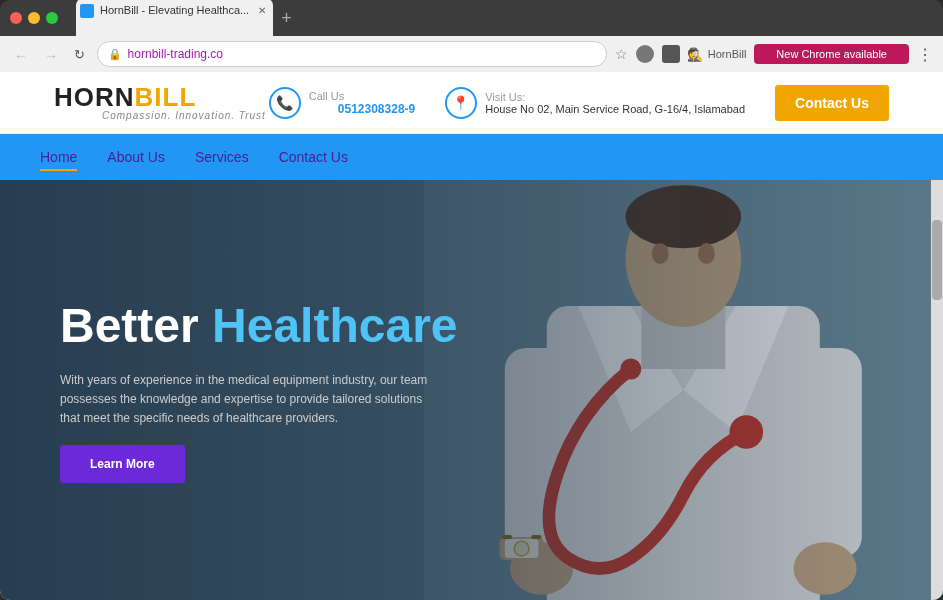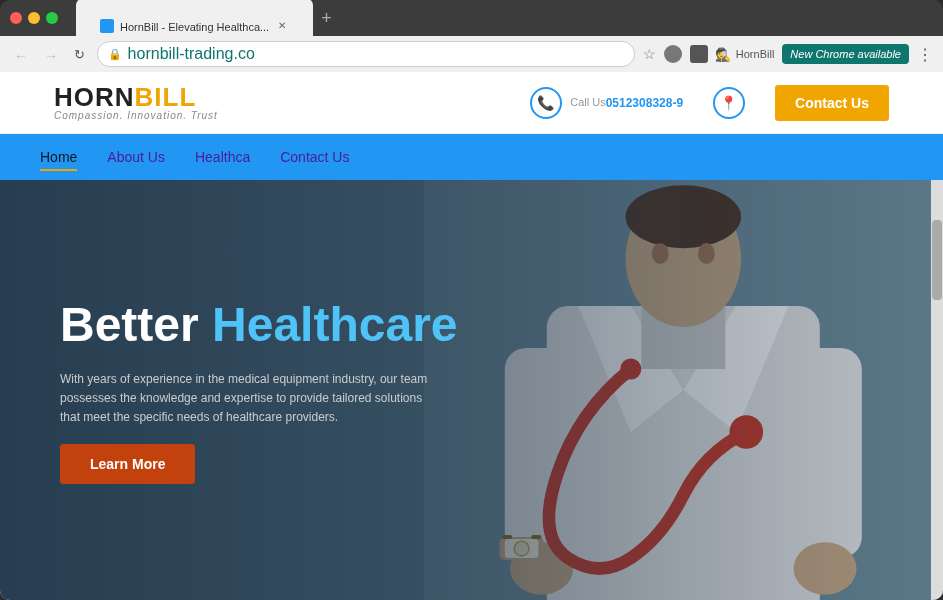--- a/index.html
+++ b/index.html
@@ -35,23 +35,23 @@
     .tab-bar {
       display: flex;
       align-items: center;
       margin-left: 10px;
       flex: 1;
       gap: 4px;
     }
     .tab {
       background: #515151;
       border-radius: 6px 6px 0 0;
-      padding: 5px 24px;
-      display: flex;
-      align-items: flex-end;
+      padding: 5px 4px;
+      display: flex;
+      align-items: flex-start;
       gap: 6px;
       font-size: 11px;
       color: #ddd;
       height: 39px;
     }
     .tab.active { background: #f0f0f0; color: #333; }
     .tab-favicon {
       width: 14px; height: 14px;
       background: #2196F3;
       border-radius: 2px;
@@ -91,48 +91,47 @@
       border-radius: 16px;
       height: 26px;
       display: flex;
       align-items: center;
       padding: 0 10px;
       gap: 6px;
       font-size: 12px;
       color: #333;
     }
     .url-shield { color: #555; font-size: 11px; }
-    .url-text { font-size: 16px; color: #0f766e; }
+    .url-text { font-size: 12px; color: #a21caf; }
     .address-right {
       display: flex; align-items: center; gap: 8px;
     }
     .star-icon { color: #777; font-size: 14px; }
     .profile-icon {
       width: 18px; height: 18px; border-radius: 50%;
       background: #777; display: inline-block;
     }
     .ext-icon {
       width: 18px; height: 18px;
       background: #555; border-radius: 3px;
       display: inline-block;
     }
     .incognito-area {
       display: flex; align-items: center; gap: 4px;
       font-size: 11px; color: #555;
     }
     .incognito-icon { font-size: 13px; }
     .chrome-btn {
-      background: #0f766e;
+      background: #be185d;
       color: white;
       border: none;
       border-radius: 4px;
-      padding: 4px 8px;
+      padding: 4px 22px;
       font-size: 11px;
       cursor: pointer;
-      font-style: italic;
     }
     .menu-dots { color: #555; font-size: 16px; cursor: pointer; }
 
     
     .website {
       flex: 1;
       background: white;
       overflow: hidden;
       display: flex;
       flex-direction: column;
@@ -155,20 +154,21 @@
       letter-spacing: 1px;
       line-height: 1;
     }
     .logo-horn { color: #222; }
     .logo-bill { color: #f0a500; }
     .logo-tagline {
       font-size: 10px;
       color: #888;
       font-style: italic;
       letter-spacing: 1px;
+      margin-left: 48px;
     }
 
     .header-contact {
       display: flex;
       align-items: center;
       gap: 30px;
     }
     .contact-item {
       display: flex;
       align-items: center;
@@ -176,23 +176,23 @@
     }
     .contact-icon {
       width: 32px; height: 32px;
       border-radius: 50%;
       border: 2px solid #2196F3;
       display: flex; align-items: center; justify-content: center;
       color: #2196F3;
       font-size: 14px;
       flex-shrink: 0;
     }
-    .contact-info { display: flex; }
+    .contact-info { display: flex; flex-direction: column; }
     .contact-label { font-size: 11px; color: #999; }
-    .contact-value { font-size: 12px; color: #2196F3; font-weight: bold; }
+    .contact-value { font-size: 12px; color: #2196F3; font-weight: bold; margin-left: 29px; }
     .contact-value-dark { font-size: 11px; color: #333; }
 
     .contact-us-btn {
       background: #f0a500;
       color: white;
       border: none;
       padding: 10px 20px;
       font-size: 14px;
       font-weight: bold;
       cursor: pointer;
@@ -213,21 +213,21 @@
       gap: 30px;
       list-style: none;
     }
     .nav-item a {
       text-decoration: none;
       font-size: 14px;
       color: #4c1d95;
       padding: 4px 0;
     }
     .nav-item.active a {
-      color: #0f172a;
+      color: #4c1d95;
       border-bottom: 2px solid #f0a500;
     }
 
     
     .hero {
       flex: 1;
       position: relative;
       overflow: hidden;
       display: flex;
       align-items: center;
@@ -286,25 +286,25 @@
 
     .hero-desc {
       font-size: 12px;
       color: #ccc;
       line-height: 1.6;
       max-width: 380px;
       margin-bottom: 16px;
     }
 
     .learn-more-btn {
-      background: #c2410c;
+      background: #6d28d9;
       color: white;
       border: none;
       padding: 12px 30px;
-      font-size: 14px;
+      font-size: 12px;
       font-weight: bold;
       cursor: pointer;
       border-radius: 3px;
     }
 
     .scrollbar-area {
       position: absolute;
       right: 0;
       top: 0;
       bottom: 0;
@@ -376,30 +376,34 @@
       <div class="header-contact">
         <div class="contact-item">
           <div class="contact-icon">📞</div>
           <div class="contact-info">
             <span class="contact-label">Call Us</span>
             <span class="contact-value">0512308328-9</span>
           </div>
         </div>
         <div class="contact-item">
           <div class="contact-icon">📍</div>
+          <div class="contact-info">
+            <span class="contact-label">Visit Us:</span>
+            <span class="contact-value-dark">House No 02, Main Service Road, G-16/4, Islamabad</span>
+          </div>
         </div>
         <button class="contact-us-btn">Contact Us</button>
       </div>
     </div>
 
     <nav class="site-nav">
       <ul class="nav-items">
         <li class="nav-item active"><a href="#">Home</a></li>
         <li class="nav-item"><a href="#">About Us</a></li>
-        <li class="nav-item"><a href="#">Healthca</a></li>
+        <li class="nav-item"><a href="#">Services</a></li>
         <li class="nav-item"><a href="#">Contact Us</a></li>
       </ul>
     </nav>
 
     <div class="hero">
 
       <div class="hero-img-area">
 
         <svg class="doctor-svg" viewBox="0 0 500 400" xmlns="http://www.w3.org/2000/svg" preserveAspectRatio="xMidYMid slice">
 

